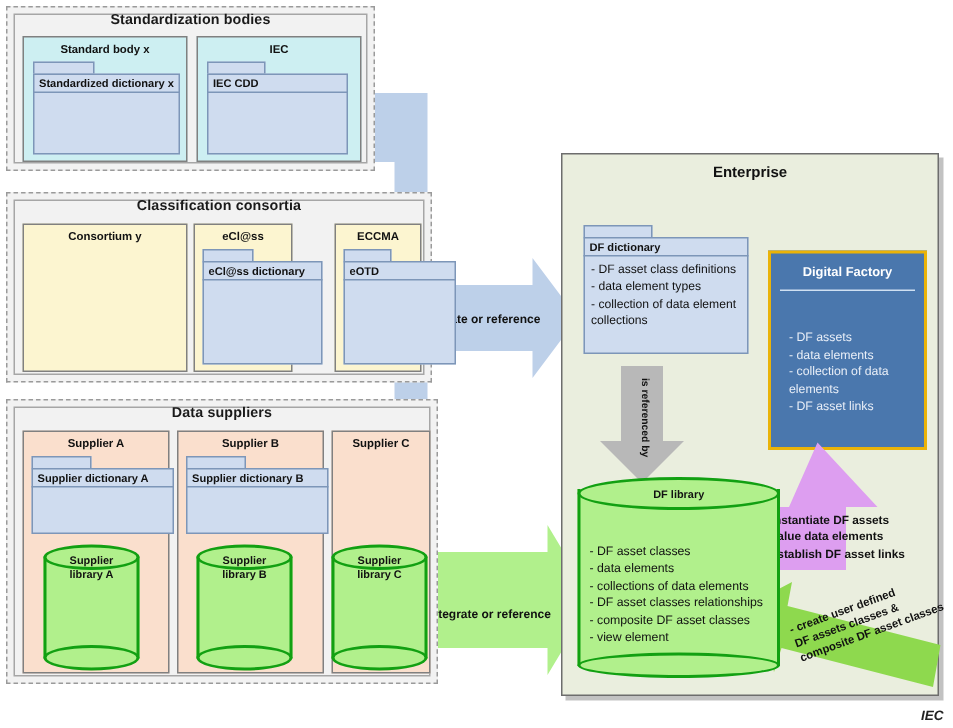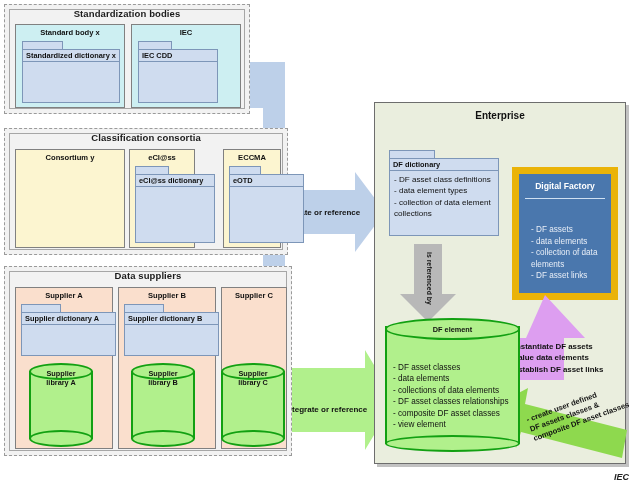--- a/index.html
+++ b/index.html
@@ -102,21 +102,21 @@
     box-shadow:3px 3px 0 rgba(120,120,120,.45);
     box-sizing:border-box;
   }
   #enterprise-title{
     position:absolute;left:0;right:0;top:7px;text-align:center;
     font-size:10px;font-weight:bold;color:#111;
   }
 
   
   #digital-factory{
-    background:#4a77ad;border:7px solid #eab308;box-sizing:border-box;
+    background:#4a77ad;border:2px solid #eab308;box-sizing:border-box;
   }
   #df-title{
     position:absolute;left:0;right:0;top:7px;text-align:center;
     font-size:8.6px;font-weight:bold;color:#ffffff;
   }
   #df-rule{
     position:absolute;left:6px;right:6px;top:24px;height:1px;background:#cfe0f2;
   }
   #df-list{
     position:absolute;left:12px;top:50px;right:6px;
@@ -178,21 +178,21 @@
       <div class="org-title">Standard body x</div>
       <div class="pkg" style="left:6px;top:16px;width:98px;height:62px;">
         <div class="tab"></div>
         <div class="body"></div>
         <div class="label">Standardized dictionary x</div>
       </div>
     </div>
 
     <div class="org cyan" style="left:126px;top:19px;width:110px;height:84px;">
       <div class="org-title">IEC</div>
-      <div class="pkg" style="left:6px;top:16px;width:80px;height:62px;">
+      <div class="pkg" style="left:6px;top:16px;width:94px;height:62px;">
         <div class="tab"></div>
         <div class="body"></div>
         <div class="label">IEC CDD</div>
       </div>
     </div>
   </div>
 
   <div class="abs group" style="left:4px;top:128px;width:284px;height:127px;">
     <div class="group-inner"></div>
     <div class="group-title">Classification consortia</div>
@@ -328,21 +328,21 @@
       <div>- create user defined</div>
       <div>DF assets classes &amp;</div>
       <div>composite DF asset classes</div>
     </div>
   </div>
 
   <div class="cyl" style="left:385px;top:318px;width:135px;height:134px;">
     <div class="tube"></div>
     <div class="bot"></div>
     <div class="top" style="height:22px;"></div>
-    <div class="cap-title" style="top:7px;">DF element</div>
+    <div class="cap-title" style="top:7px;">DF library</div>
     <div class="cyl-list" style="top:44px;">
       <div>- DF asset classes</div>
       <div>- data elements</div>
       <div>- collections of data elements</div>
       <div>- DF asset classes relationships</div>
       <div>- composite DF asset classes</div>
       <div>- view element</div>
     </div>
   </div>
 

